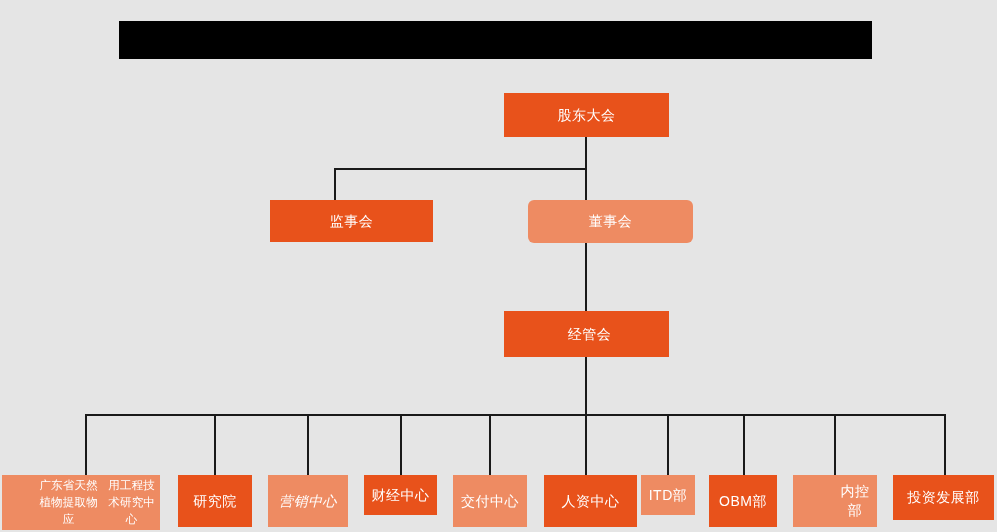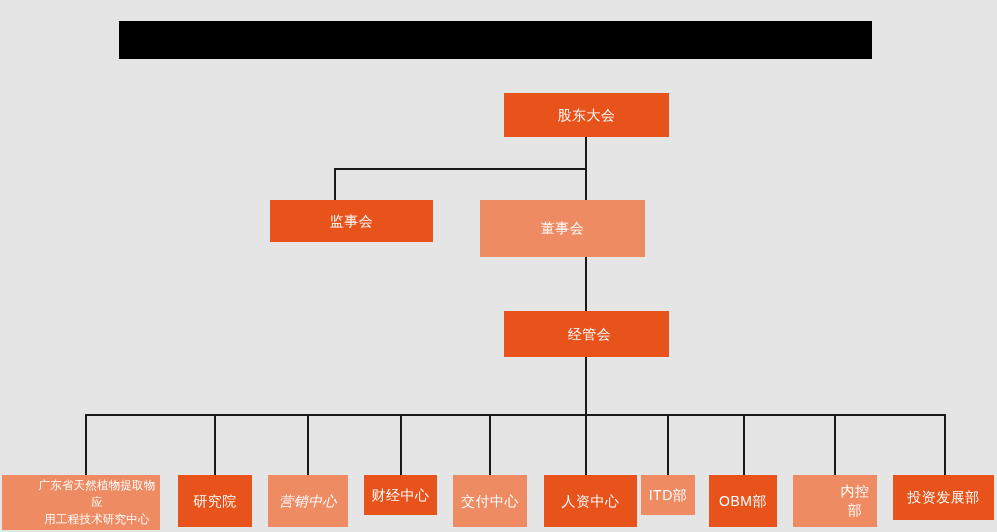--- a/index.html
+++ b/index.html
@@ -68,21 +68,21 @@
   <div class="conn h" style="left:335px; top:168px; width:252px;"></div>
 
   <div class="conn v" style="left:334px; top:168px; height:33px;"></div>
 
   <div class="conn v" style="left:585px; top:168px; height:33px;"></div>
 
   <div class="node dark" style="left:254px; top:200px; width:163px; height:42px;margin-left:16px;">
     <span class="label">监事会</span>
   </div>
 
-  <div class="node light" style="left:480px; top:200px; width:165px; height:57px;">
+  <div class="node light" style="left:528px; top:200px; width:165px; height:43px;border-radius:6px;">
     <span class="label">董事会</span>
   </div>
 
   <div class="conn v" style="left:585px; top:243px; height:69px;"></div>
 
   <div class="node dark" style="left:504px; top:311px; width:165px; height:46px;padding-left:6px;">
     <span class="label">经管会</span>
   </div>
 
   <div class="conn v" style="left:585px; top:357px; height:58px;"></div>
@@ -93,21 +93,21 @@
   <div class="conn v" style="left:214px; top:414px; height:61px;"></div>
   <div class="conn v" style="left:307px; top:414px; height:61px;"></div>
   <div class="conn v" style="left:400px; top:414px; height:61px;"></div>
   <div class="conn v" style="left:489px; top:414px; height:61px;"></div>
   <div class="conn v" style="left:585px; top:414px; height:61px;"></div>
   <div class="conn v" style="left:667px; top:414px; height:61px;"></div>
   <div class="conn v" style="left:743px; top:414px; height:61px;"></div>
   <div class="conn v" style="left:834px; top:414px; height:61px;"></div>
   <div class="conn v" style="left:944px; top:414px; height:61px;"></div>
 
-  <div class="node light small" style="left:2px; top:475px; width:158px; height:55px; flex-direction:column;padding-left:32px;">
+  <div class="node light small" style="left:2px; top:475px; width:158px; height:55px; flex-direction:row;padding-left:32px;">
     <span>广东省天然植物提取物应</span>
     <span>用工程技术研究中心</span>
   </div>
 
   <div class="node dark" style="left:178px; top:475px; width:74px; height:52px;">
     <span class="label">研究院</span>
   </div>
 
   <div class="node light" style="left:268px; top:475px; width:80px; height:52px;font-style:italic;">
     <span class="label">营销中心</span>

